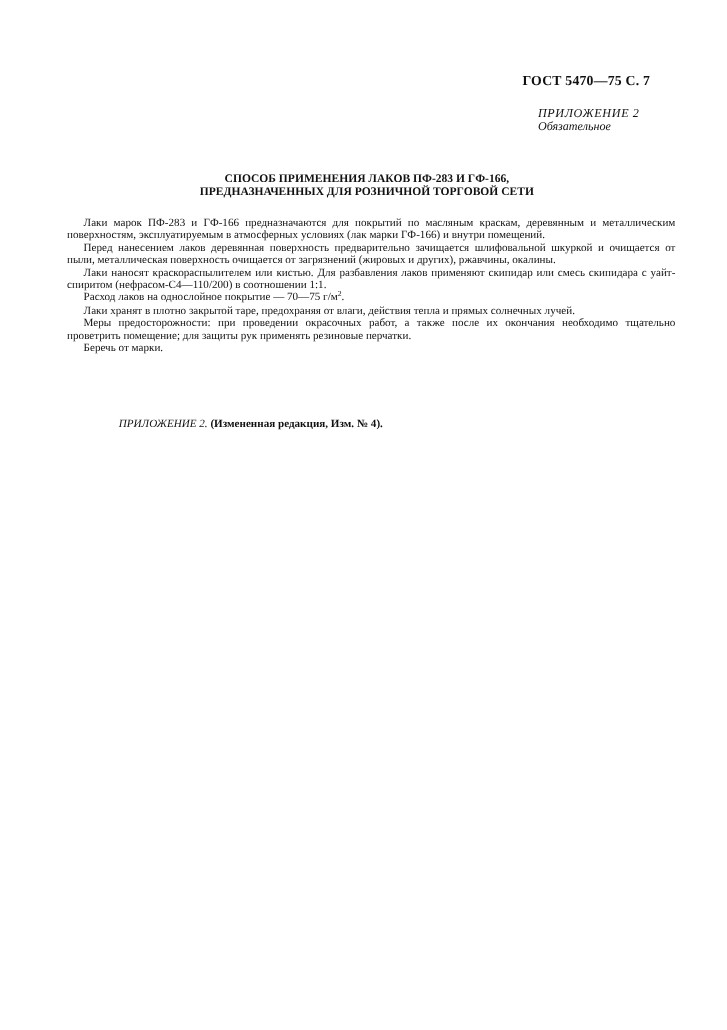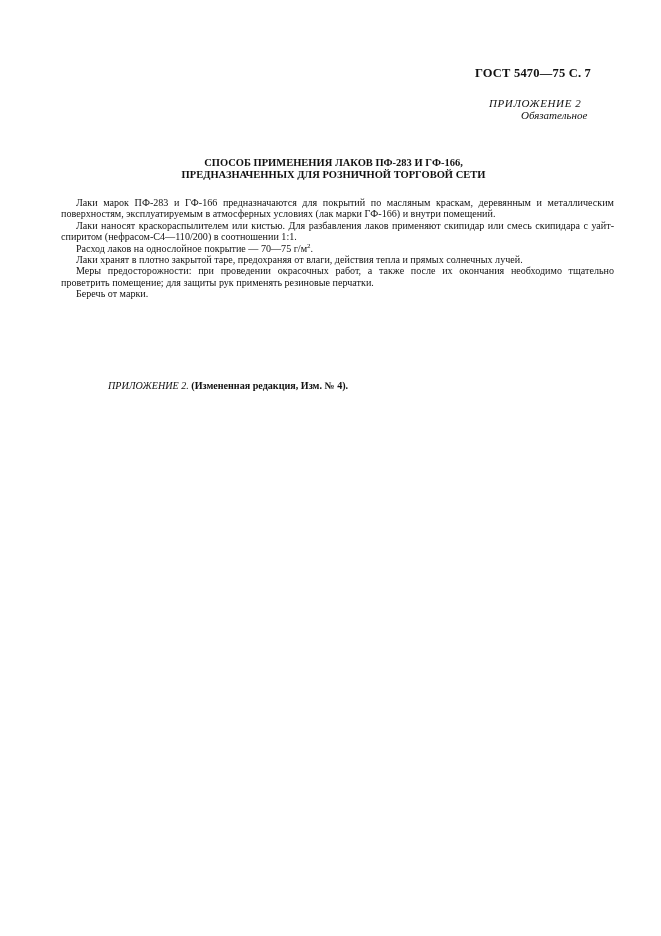--- a/index.html
+++ b/index.html
@@ -10,21 +10,21 @@
     }
     .page-header {
       position: absolute; top: 66px; right: 70px;
       font-weight: bold; font-size: 12.5px; letter-spacing: 0.2px; text-align: center;
     }
     .appendix-label {
       position: absolute; top: 97px; left: 489px;
       font-style: italic; font-size: 11px; line-height: 12px;
     }
     .appendix-label div { letter-spacing: 0.6px; }
-    .appendix-label .sub { letter-spacing: 0; margin-left: 32px; }
+    .appendix-label .sub { letter-spacing: 0; }
     .title {
       position: absolute; top: 157px; left: 3px; width: 661px;
       text-align: center; font-weight: bold; font-size: 10.5px; line-height: 12px;
     }
     .body {
       position: absolute; top: 197px; left: 61px; width: 553px;
       font-size: 10.1px; line-height: 11.4px;
       text-align: justify;
     }
     .body p { margin: 0; text-indent: 15px; }
@@ -47,20 +47,21 @@
   <div class="sub">Обязательное</div>
 </div>
 
 <div class="title">
   <div>СПОСОБ ПРИМЕНЕНИЯ ЛАКОВ ПФ-283 И ГФ-166,</div>
   <div>ПРЕДНАЗНАЧЕННЫХ ДЛЯ РОЗНИЧНОЙ ТОРГОВОЙ СЕТИ</div>
 </div>
 
 <div class="body">
   <p>Лаки марок ПФ-283 и ГФ-166 предназначаются для покрытий по масляным краскам, деревянным и металлическим поверхностям, эксплуатируемым в атмосферных условиях (лак марки ГФ-166) и внутри помещений.</p>
+  <p>Перед нанесением лаков деревянная поверхность предварительно зачищается шлифовальной шкуркой и очищается от пыли, металлическая поверхность очищается от загрязнений (жировых и других), ржавчины, окалины.</p>
   <p>Лаки наносят краскораспылителем или кистью. Для разбавления лаков применяют скипидар или смесь скипидара с уайт-спиритом (нефрасом-С4—110/200) в соотношении 1:1.</p>
   <p><span>Расход лаков на однослойное покрытие — 70—75 г/м</span><sup>2</sup><span>.</span></p>
   <p>Лаки хранят в плотно закрытой таре, предохраняя от влаги, действия тепла и прямых солнечных лучей.</p>
   <p>Меры предосторожности: при проведении окрасочных работ, а также после их окончания необходимо тщательно проветрить помещение; для защиты рук применять резиновые перчатки.</p>
   <p>Беречь от марки.</p>
 </div>
 
 <div class="footnote">
   <span class="it">ПРИЛОЖЕНИЕ 2.</span>
   <span class="bd">(Измененная редакция, Изм. № 4).</span>

